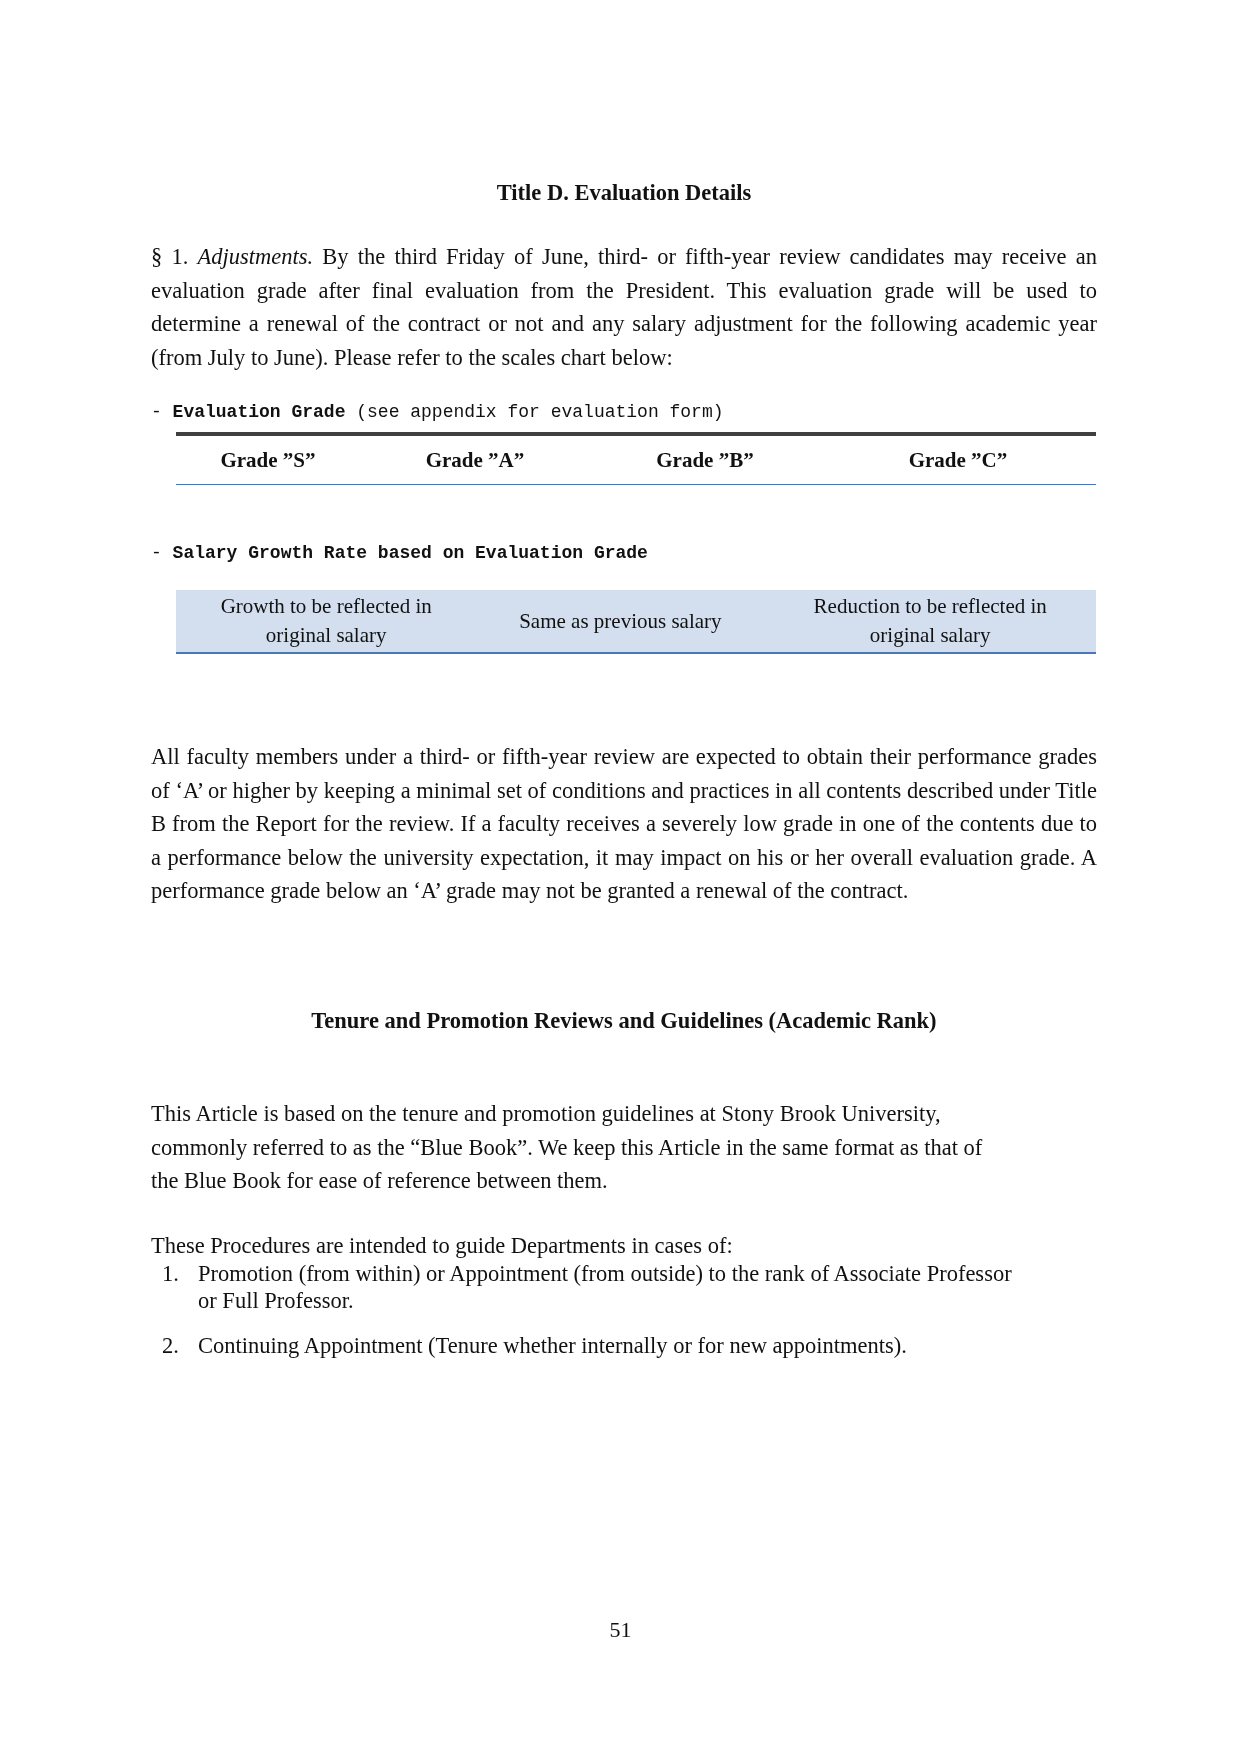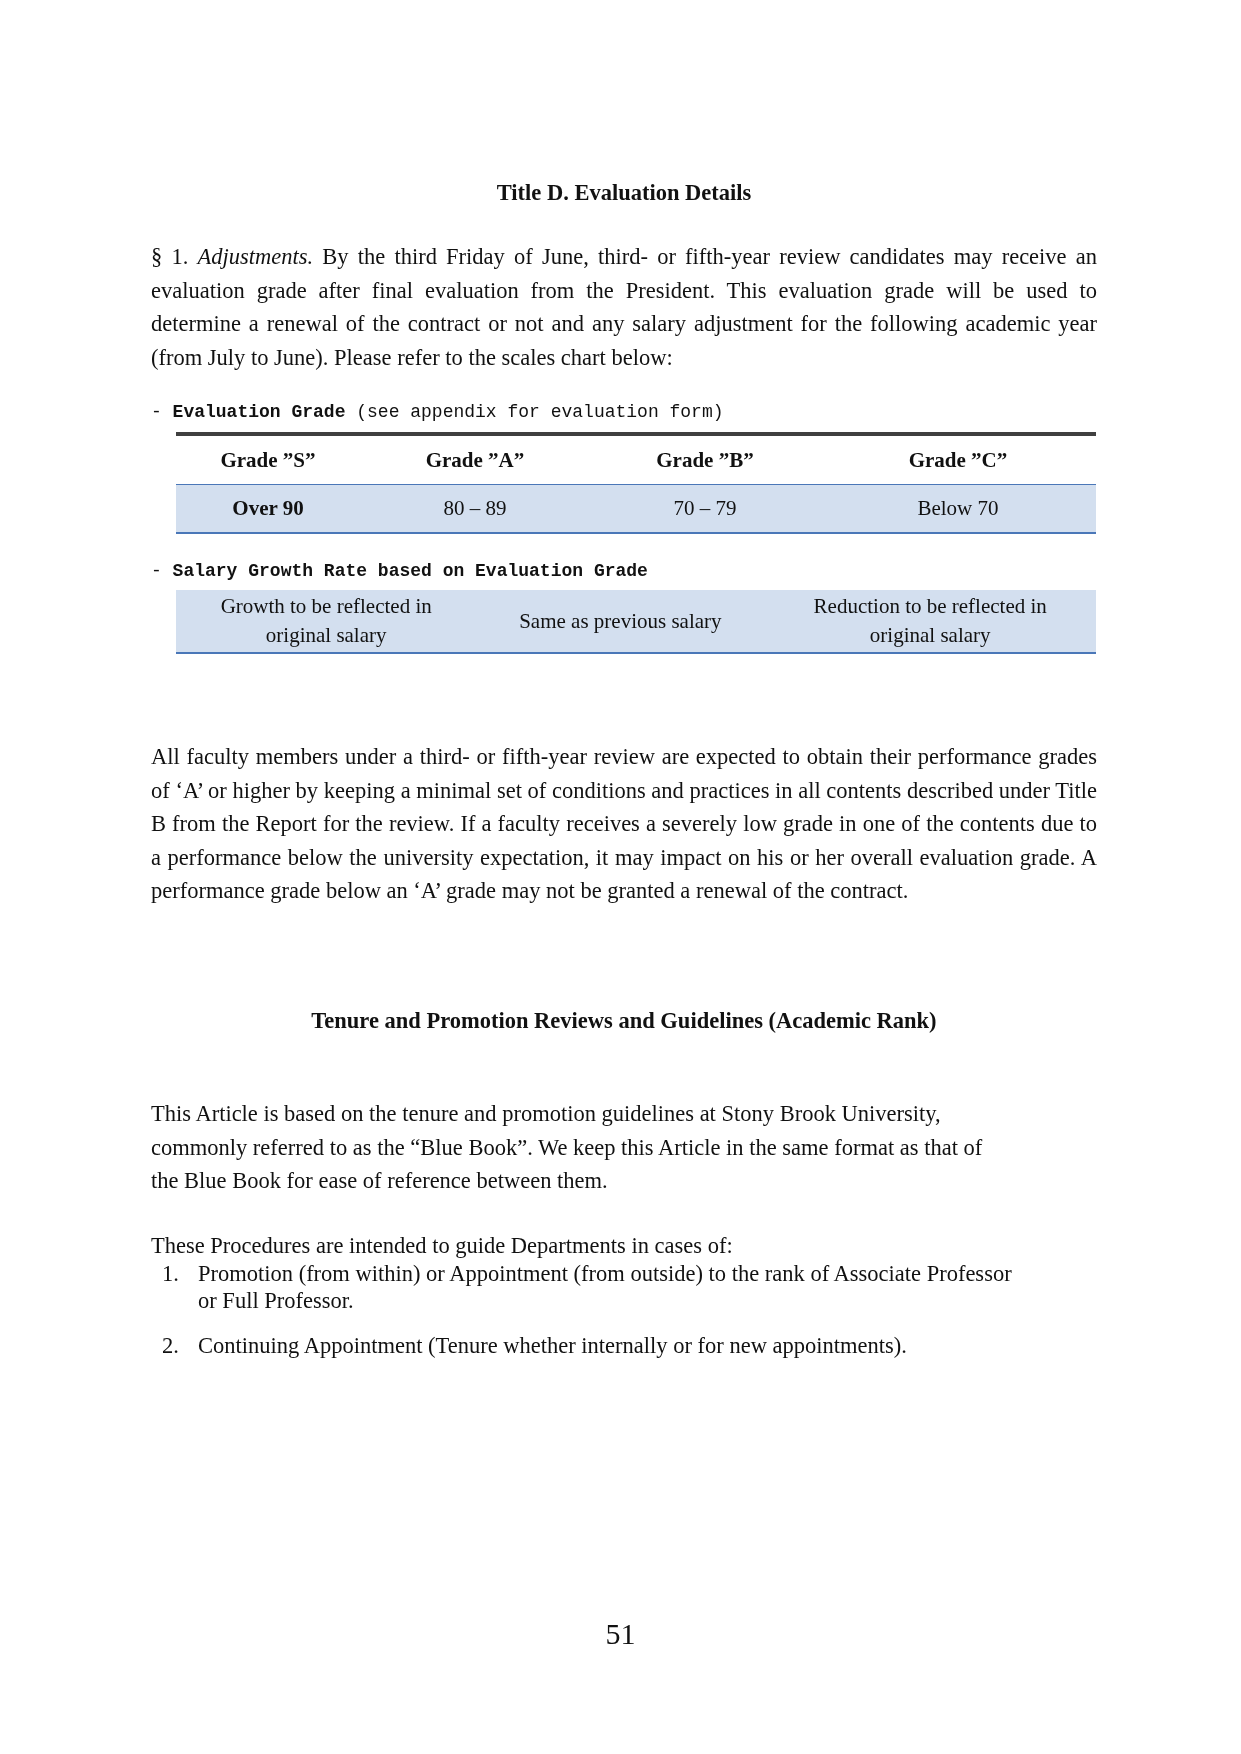--- a/index.html
+++ b/index.html
@@ -19,21 +19,21 @@
     table.eval td.bold { font-weight: bold; }
     table.salary td { height: 60px; line-height: 29px; }
     .para2 { top: 740px; }
     .article { top: 1004px; }
     .para3 { top: 1097px; }
     .para4 { top: 1229px; }
     ol.list { position: absolute; left: 151px; width: 946px; top: 1260px; margin: 0; padding: 0; list-style: none; font-size: 22.5px; line-height: 27px; }
     ol.list li { position: relative; padding-left: 47px; }
     ol.list li .num { position: absolute; left: 11px; }
     ol.list li.second { margin-top: 18px; }
-    .page-num { position: absolute; top: 1617px; left: 0; width: 1241px; text-align: center; font-size: 30px; }
+    .page-num { position: absolute; top: 1617px; left: 0; width: 1241px; text-align: center; font-size: 22px; }
   </style>
 </head>
 <body>
 
 <div class="page">
 
   <div class="content center title-d" style="position:absolute;">Title D. Evaluation Details</div>
 
   <div class="content justify para1" style="position:absolute;">
     <span>§ 1. </span><i>Adjustments.</i><span> By the third Friday of June, third- or fifth-year review candidates may receive an evaluation grade after final evaluation from the President. This evaluation grade will be used to determine a renewal of the contract or not and any salary adjustment for the following academic year (from July to June). Please refer to the scales chart below:</span>
@@ -44,30 +44,24 @@
   </div>
 
   <table class="grid eval" style="top:432px;">
     <tbody>
         <tr>
       <th style="width:20%">Grade ”S”</th>
       <th style="width:25%">Grade ”A”</th>
       <th style="width:25%">Grade ”B”</th>
       <th style="width:30%">Grade ”C”</th>
     </tr>
-    <tr>
-      <td class="bold">Over 90</td>
-      <td>80 – 89</td>
-      <td>70 – 79</td>
-      <td>Below 70</td>
-    </tr>
   </tbody>
     </table>
 
-  <div class="label" style="top:561px;text-align:right;">
+  <div class="label" style="top:543px;text-align:right;">
     <span>- </span><b>Salary Growth Rate based on Evaluation Grade</b>
   </div>
 
   <table class="grid salary" style="top:590px;">
     <tbody>
     <tr>
       <td>
         <span>Growth to be reflected in</span><br>
         <span>original salary</span>
       </td>

